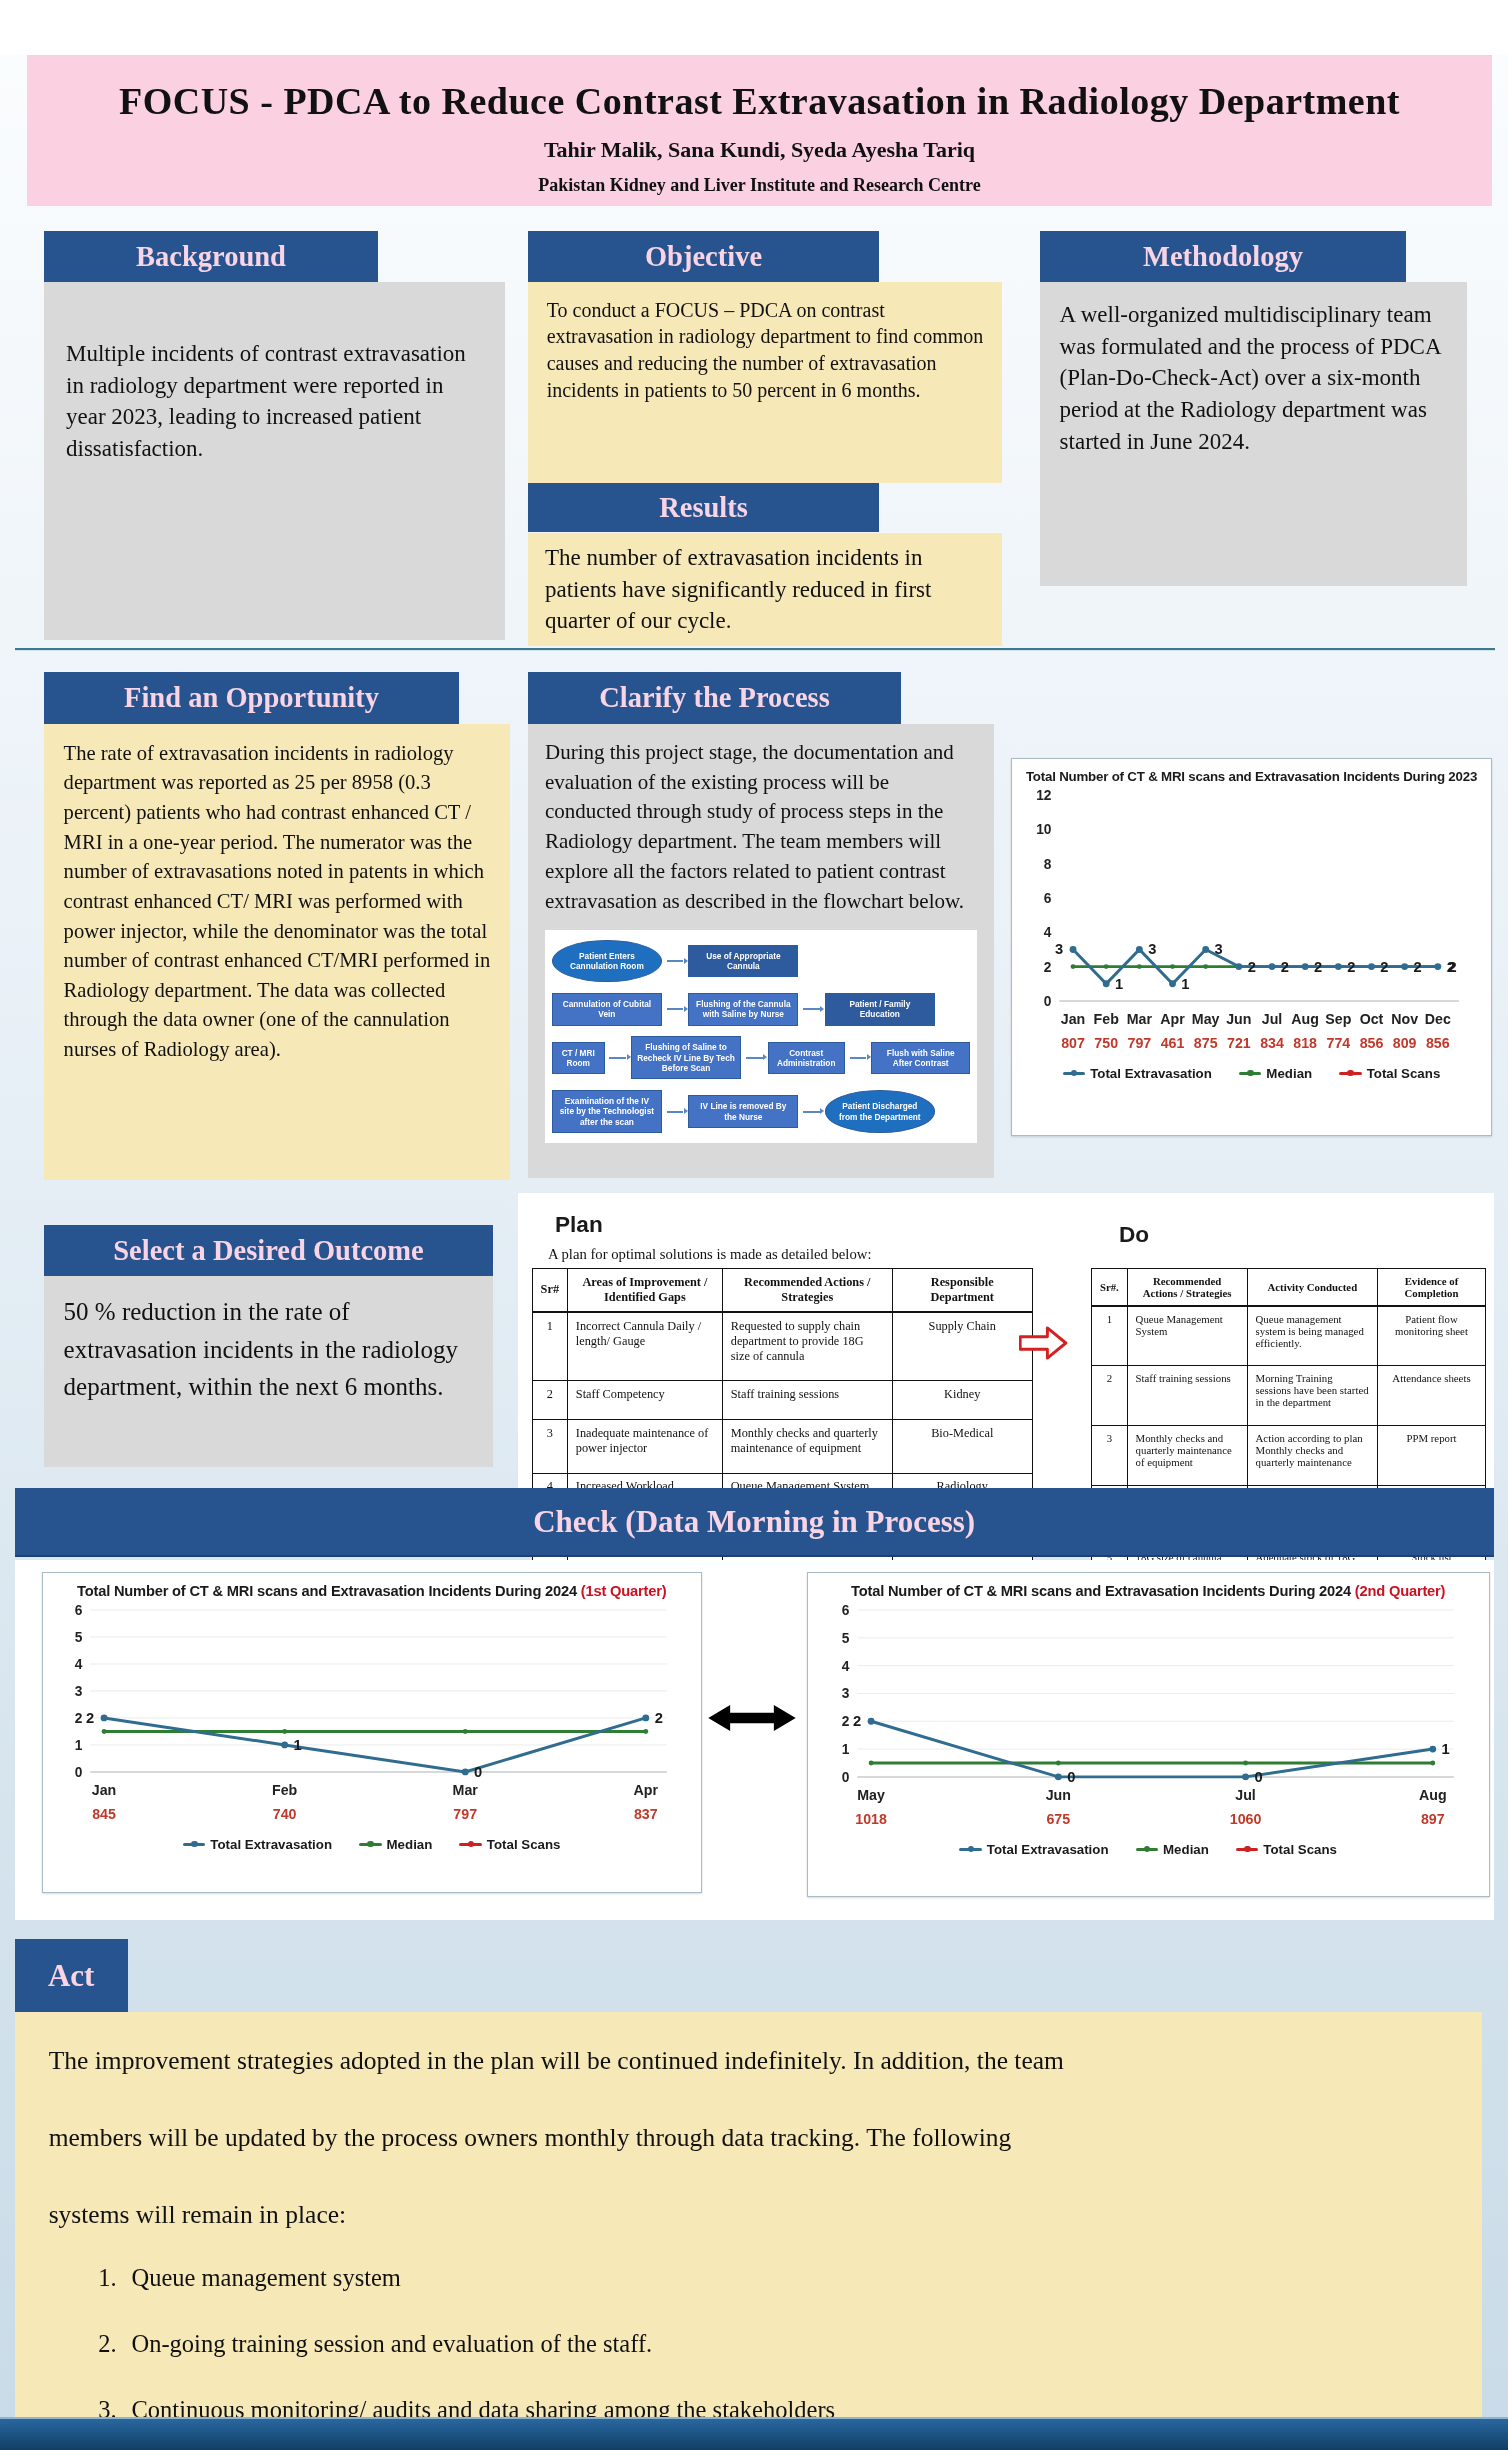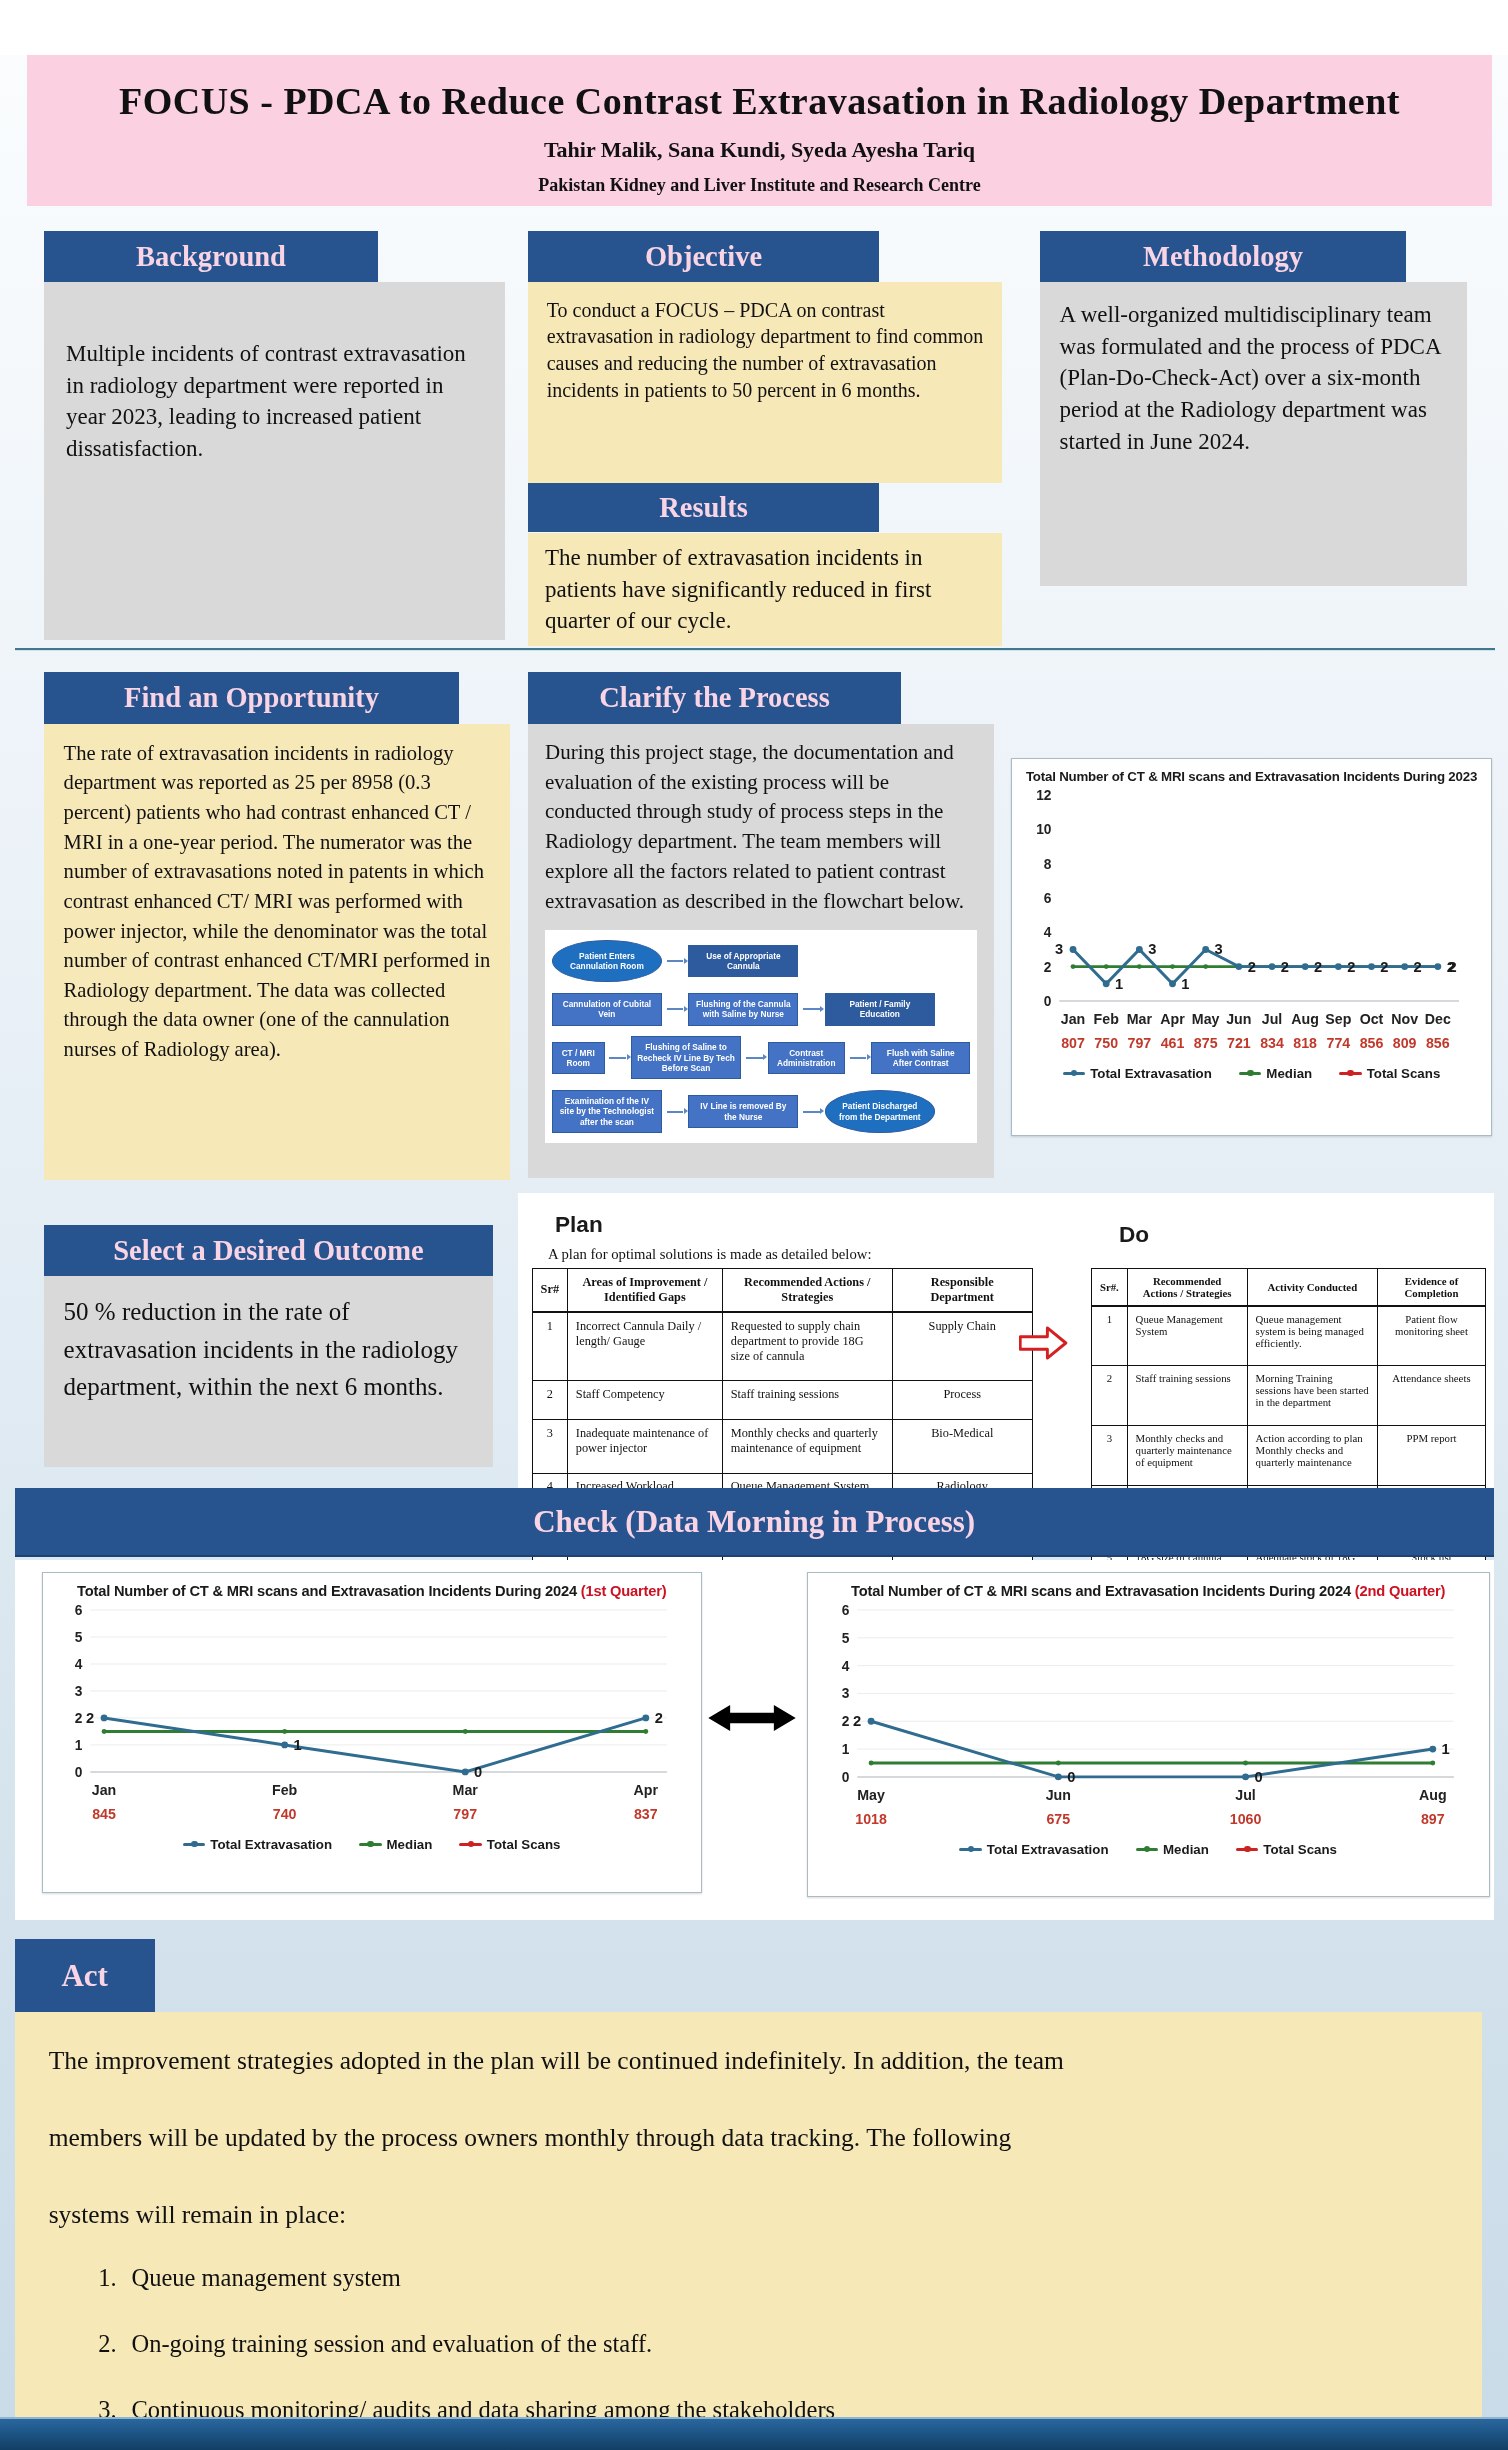--- a/index.html
+++ b/index.html
@@ -253,21 +253,21 @@
             <tr>
               <td class="c" style="width: 7%; padding-bottom: 16.7px;">1</td>
               <td style="width: 31%; padding-bottom: 16.7px;">Incorrect Cannula Daily / length/ Gauge</td>
               <td style="width: 34%; padding-bottom: 16.7px;">Requested to supply chain department to provide 18G size of cannula</td>
               <td class="c" style="width: 28%; padding-bottom: 16.7px;">Supply Chain</td>
             </tr>
             <tr>
               <td class="c" style="width: 7%; padding-bottom: 16.7px;">2</td>
               <td style="width: 31%; padding-bottom: 16.7px;">Staff Competency</td>
               <td style="width: 34%; padding-bottom: 16.7px;">Staff training sessions</td>
-              <td class="c" style="width: 28%; padding-bottom: 16.7px;">Process</td>
+              <td class="c" style="width: 28%; padding-bottom: 16.7px;">Kidney</td>
             </tr>
             <tr>
               <td class="c" style="width: 7%; padding-bottom: 16.7px;">3</td>
               <td style="width: 31%; padding-bottom: 16.7px;">Inadequate maintenance of power injector</td>
               <td style="width: 34%; padding-bottom: 16.7px;">Monthly checks and quarterly maintenance of equipment</td>
               <td class="c" style="width: 28%; padding-bottom: 16.7px;">Bio-Medical</td>
             </tr>
             <tr>
               <td class="c" style="width: 7%; padding-bottom: 16.7px;">4</td>
               <td style="width: 31%; padding-bottom: 16.7px;">Increased Workload</td>
@@ -452,21 +452,21 @@
           </span>
           <span class="lg-item">
             <span class="lg-bar" style="background: rgb(204, 34, 34);">
               <span class="lg-dot" style="background: rgb(204, 34, 34);"></span>
             </span>
             <span>Total Scans</span>
           </span>
         </div></div>
   </div>
 
-  <div class="abs sec-h" style="left:14.7px;top:1939px;width:140px;height:74px;font-size:31px;">
+  <div class="abs sec-h" style="left:14.7px;top:1939px;width:113px;height:74px;font-size:31px;">
       <span>Act</span>
     </div>
   <div class="abs yellow" style="left:14.7px;top:2012px;width:1467px;height:405px;padding:34px 34px 0 34px;">
     <div class="act-par">The improvement strategies adopted in the plan will be continued indefinitely. In addition, the team</div>
     <div class="act-par">members will be updated by the process owners monthly through data tracking. The following</div>
     <div class="act-par" style="margin-bottom:34px;">systems will remain in place:</div>
     <ol class="act-list">
       <li>Queue management system</li>
       <li>On-going training session and evaluation of the staff.</li>
       <li>Continuous monitoring/ audits and data sharing among the stakeholders</li>

